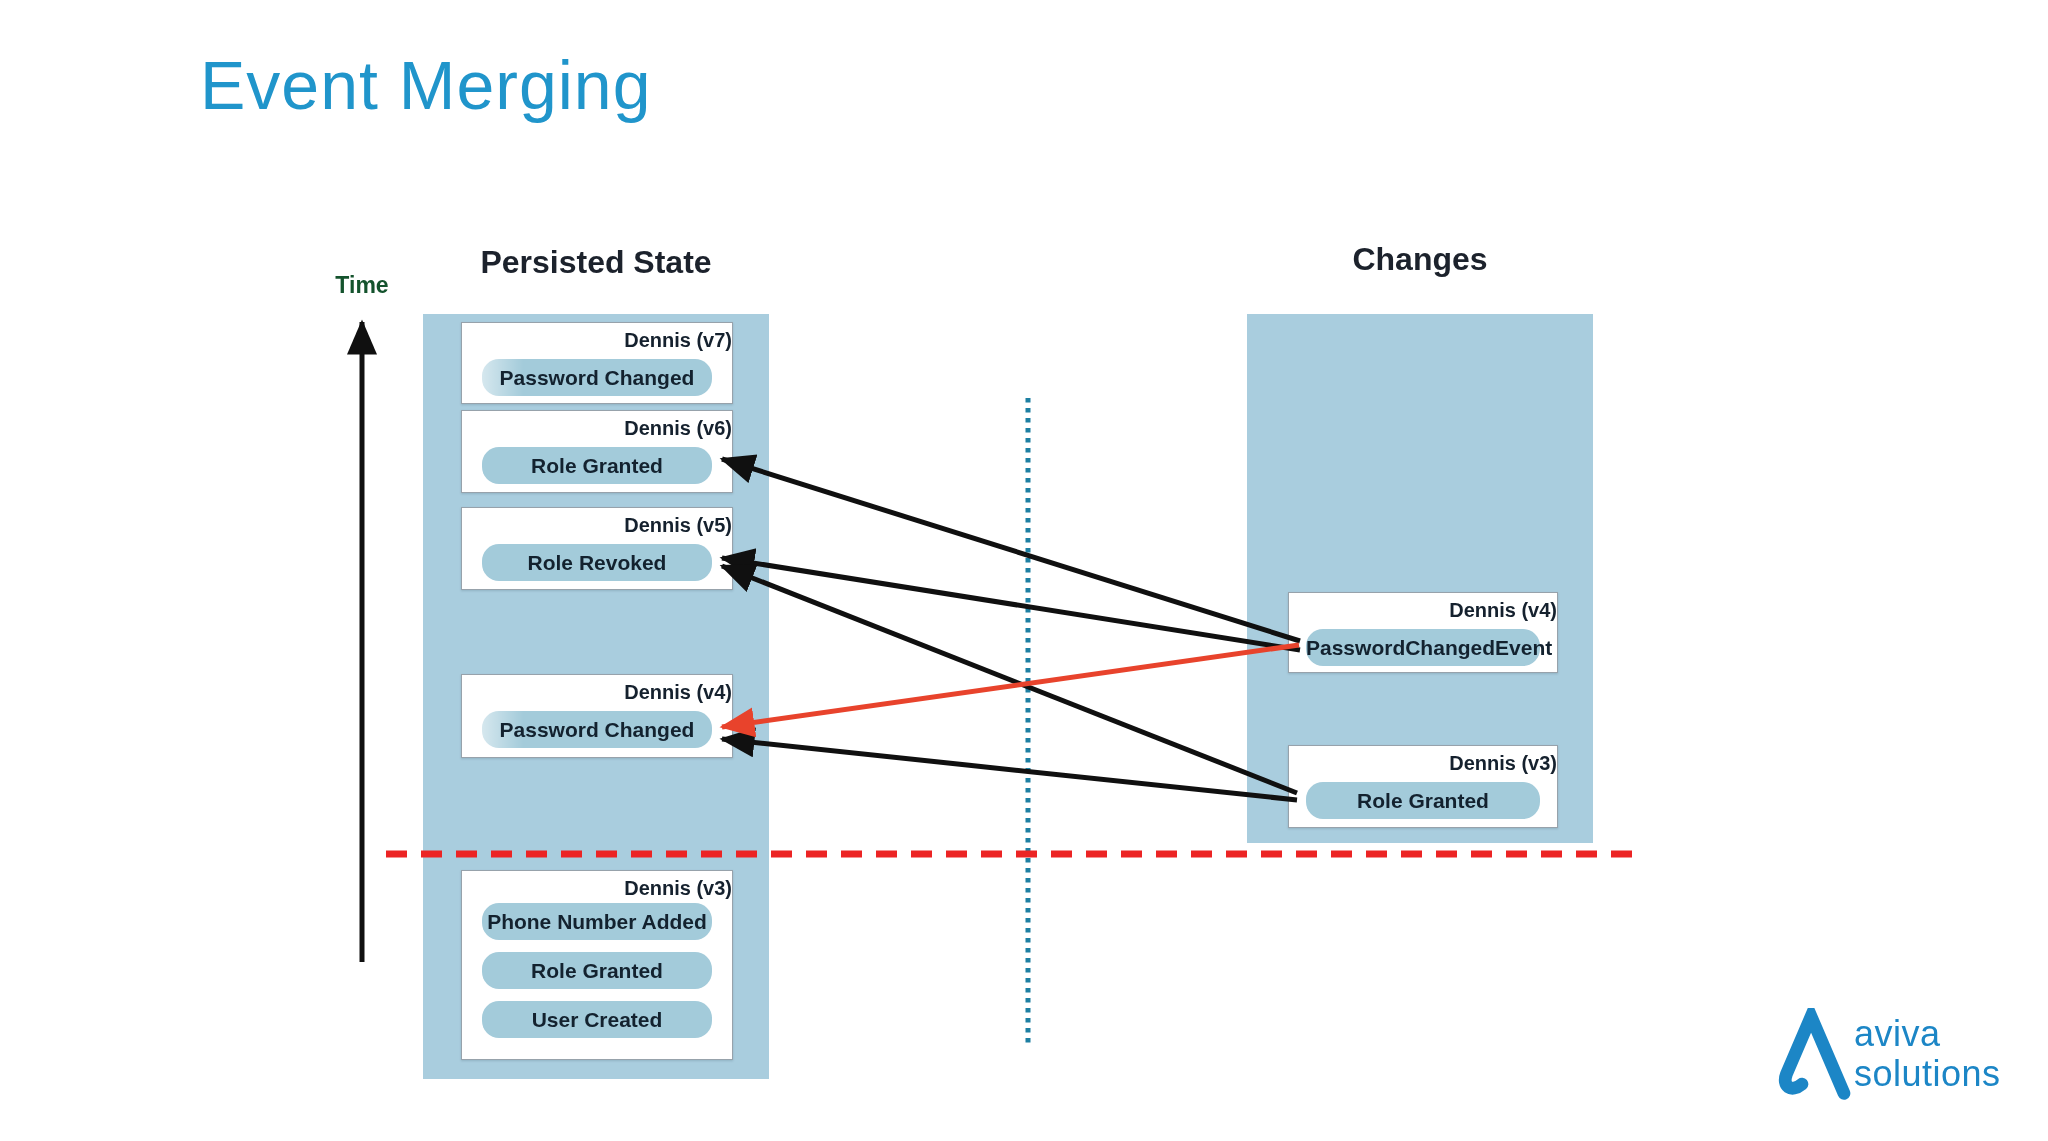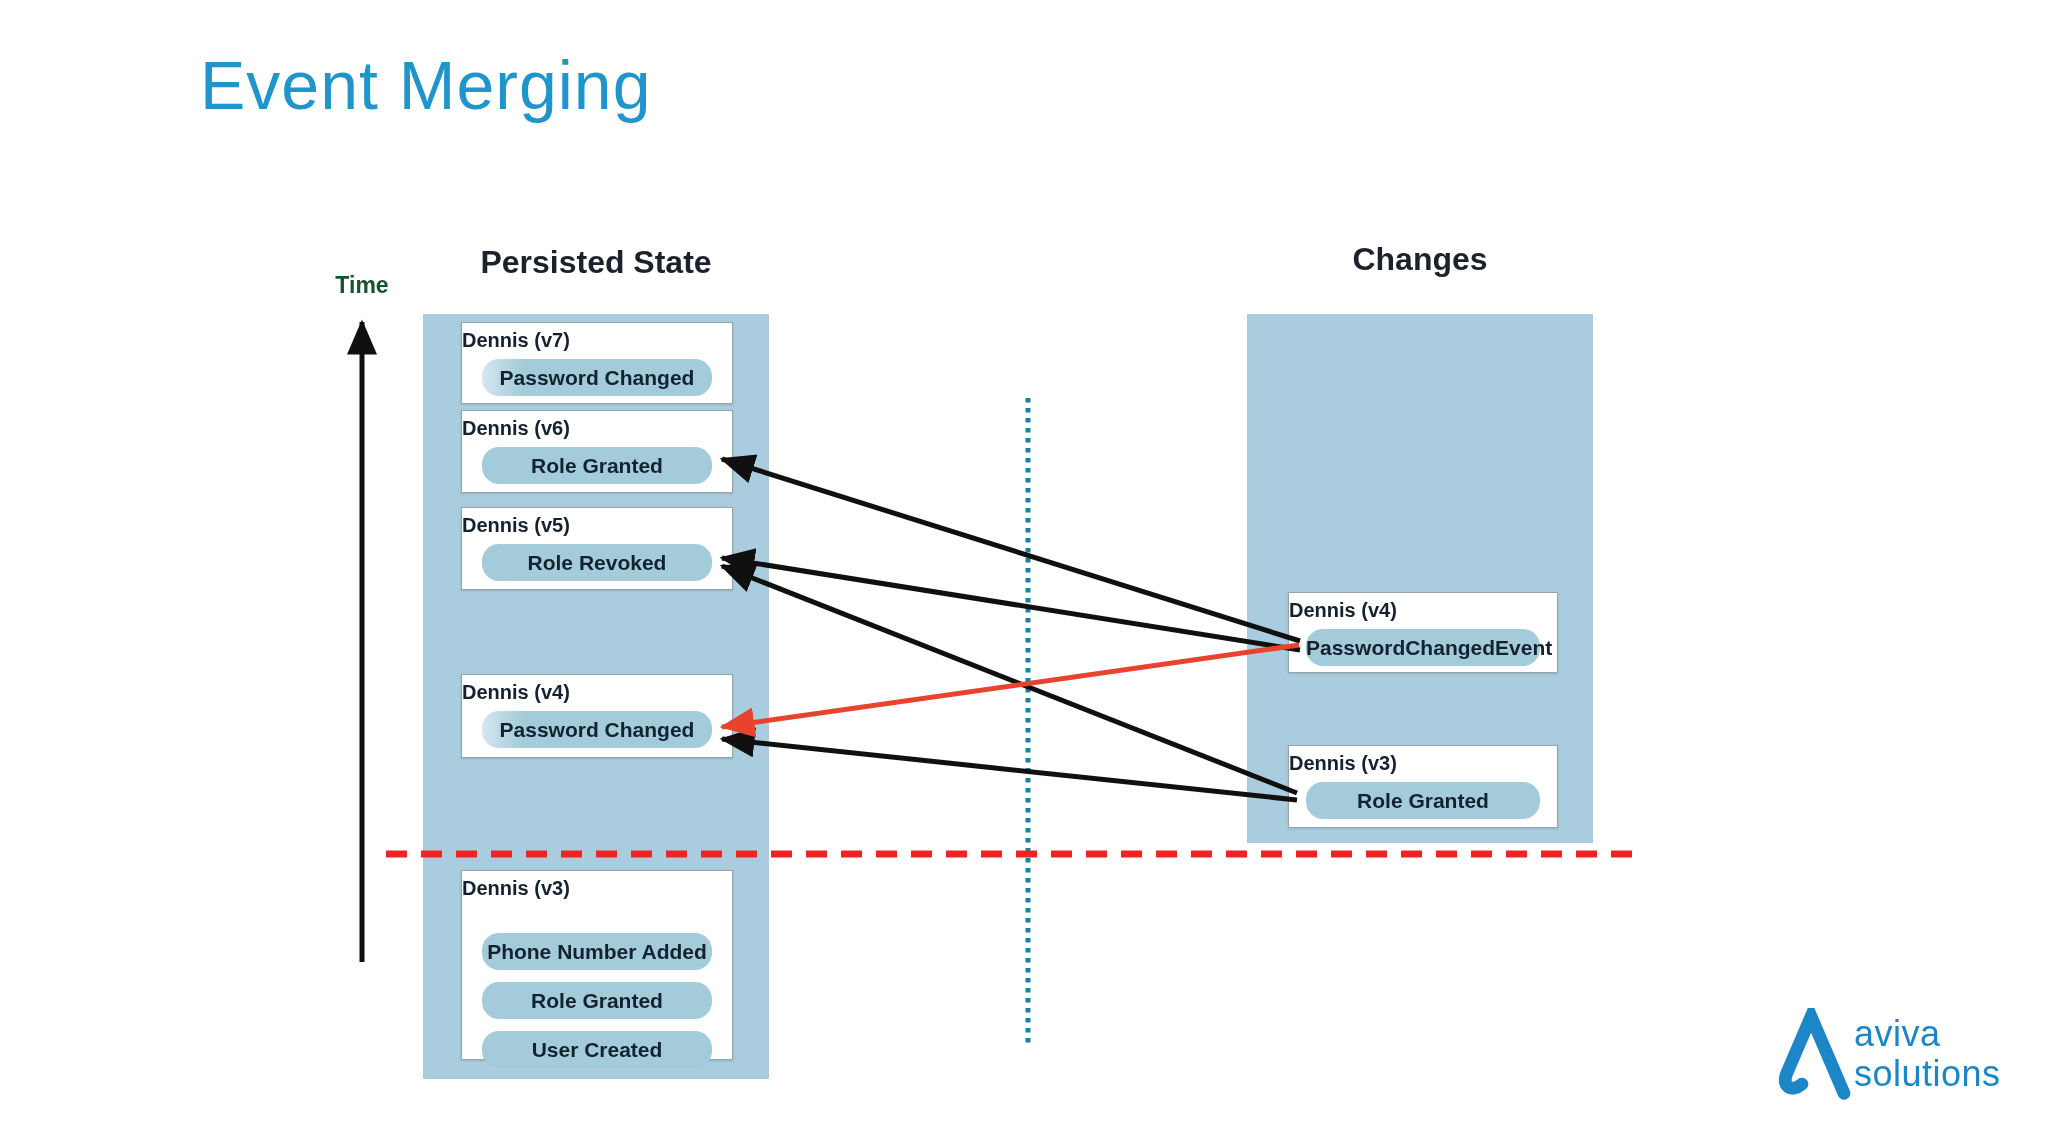--- a/index.html
+++ b/index.html
@@ -29,39 +29,39 @@
   #persisted-column{left:423px;height:765px;}
   #changes-column{left:1247px;height:529px;}
 
   .card{
     position:absolute;left:38px;width:272px;box-sizing:border-box;
     background:#fff;border:1px solid var(--card_border);
     padding:4px 0 10px;box-shadow:0 1px 2px rgba(40,60,75,.18);
   }
   .card-title{
     font-size:20px;line-height:26px;font-weight:bold;color:#15212e;
-    text-align:left;white-space:nowrap;
+    text-align:right;white-space:nowrap;
   }
   .event{
     margin:6px 20px 0;height:37px;line-height:37px;
     background:var(--event_blue);
     text-align:center;font-size:21px;font-weight:bold;color:#13222f;
     white-space:nowrap;
     border-radius:17px;
   }
   .event.highlight{
     background-image:linear-gradient(90deg,rgba(255,255,255,.55),rgba(255,255,255,0) 18%);
   }
 
   #p-card-v7{top:8px;height:82px;}
   #p-card-v6{top:96px;height:83px;}
   #p-card-v5{top:193px;height:83px;}
   #p-card-v4{top:360px;height:84px;}
   #p-card-v3{top:556px;height:190px;}
-  #p-card-v3 .event{margin-top:32px;}
+  #p-card-v3 .event{margin-top:2px;}
   #p-card-v3 .event + .event{margin-top:12px;}
 
   #c-card-v4{left:41px;width:270px;top:278px;height:81px;}
   #c-card-v3{left:41px;width:270px;top:431px;height:83px;}
   #c-card-v4 .event,#c-card-v3 .event{margin:6px 17px 0;}
 
   #diagram-overlay{
     position:absolute;left:0;top:0;width:2048px;height:1141px;
     pointer-events:none;z-index:5;
   }

